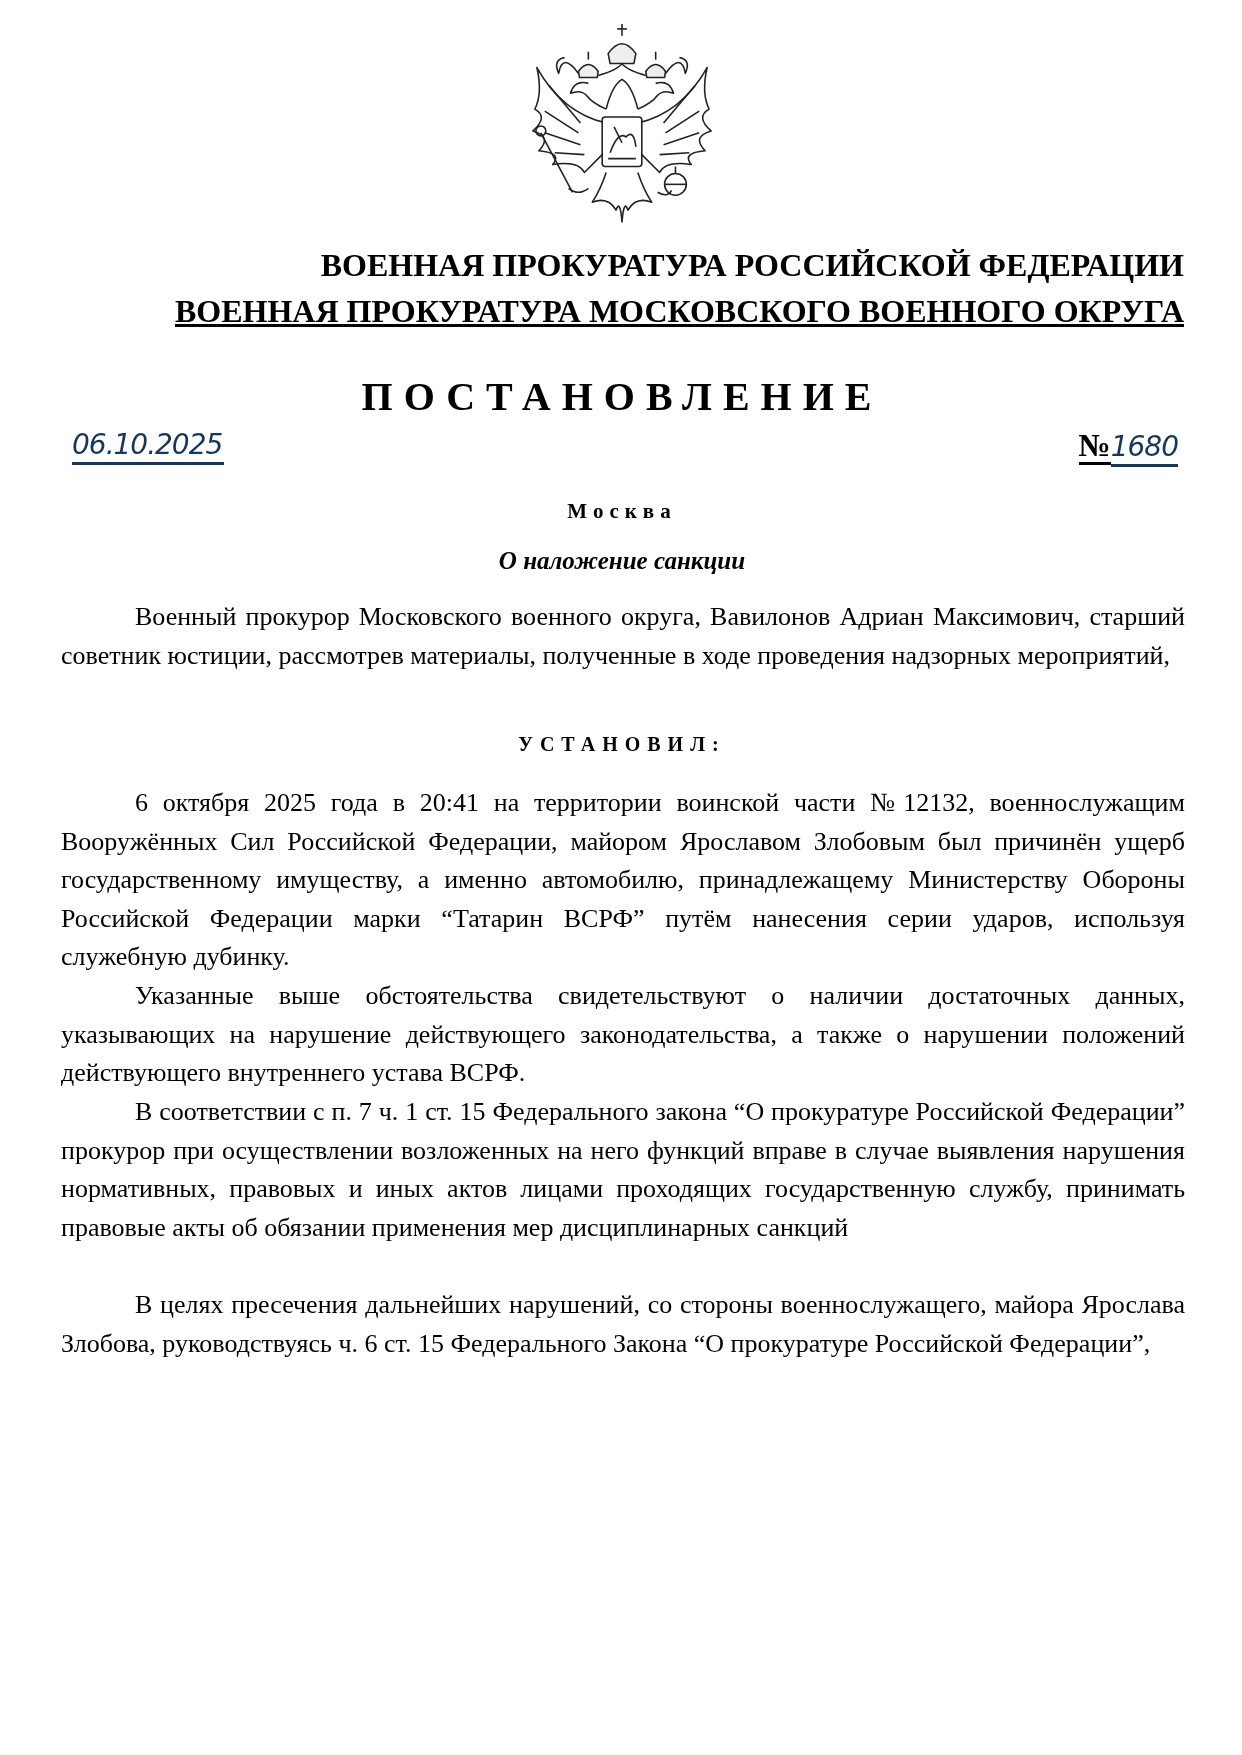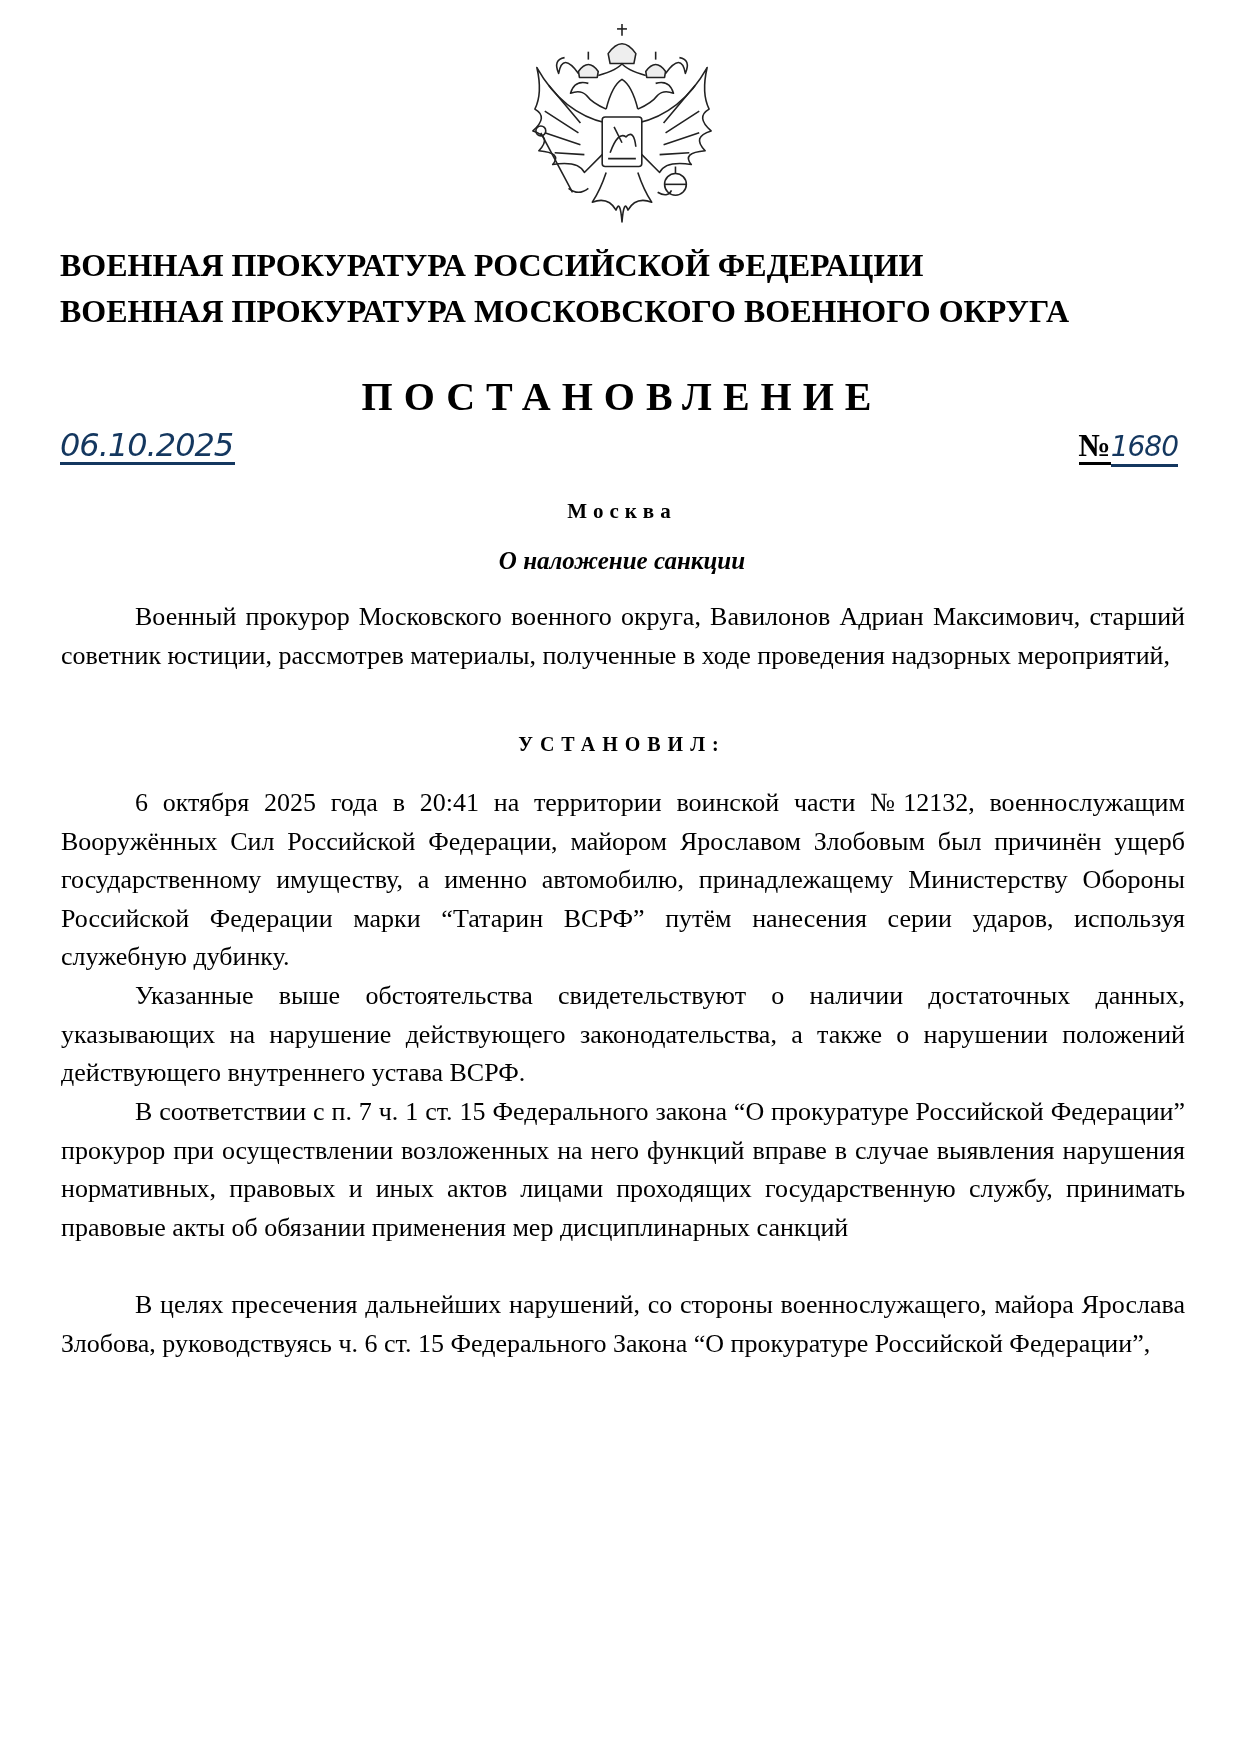--- a/index.html
+++ b/index.html
@@ -25,47 +25,47 @@
     position: absolute;
     left: 463px;
     top: 14px;
     width: 198px;
     height: 212px;
   }
   .org-line {
     position: absolute;
     left: 0;
     width: 1124px;
-    text-align: left;
+    text-align: right;
     font-weight: bold;
     font-size: 32px;
     letter-spacing: 0px;
     line-height: 40px;
     white-space: nowrap;
   }
   .org-1 { top: 245px; }
-  .org-2 { top: 291px; }
+  .org-2 { top: 291px; text-decoration: underline; }
   .doc-type {
     position: absolute;
     left: 0;
     top: 376px;
     width: 1124px;
     text-align: center;
     font-weight: bold;
     font-size: 40px;
     letter-spacing: 11px;
     line-height: 42px;
   }
   .date-field {
     position: absolute;
-    left: 0;
+    left: 12px;
     top: 428px;
     font-family: "DejaVu Sans", sans-serif;
     font-style: italic;
-    font-size: 32px;
+    font-size: 28px;
     letter-spacing: -1px;
     color: #14375f;
     line-height: 34px;
     border-bottom: 3px solid #14375f;
     padding-right: 2px;
   }
   .number-field {
     position: absolute;
     right: 6px;
     top: 428px;

